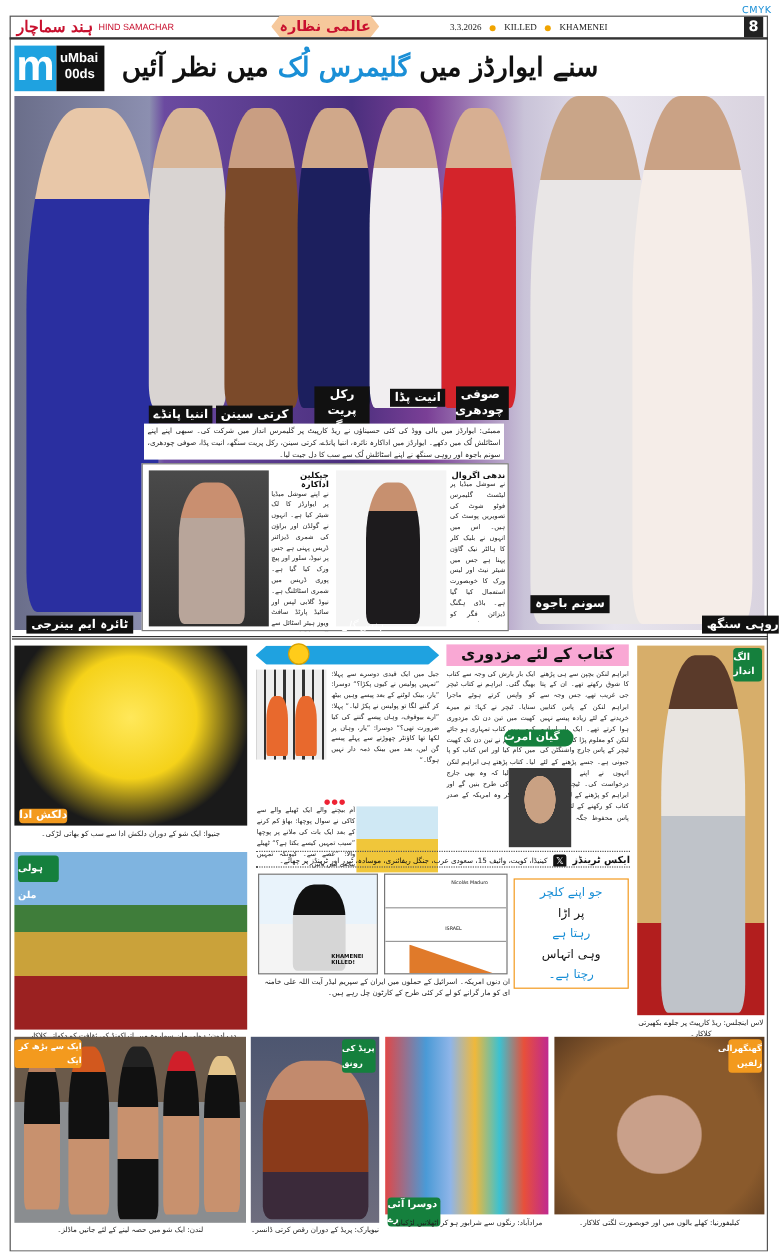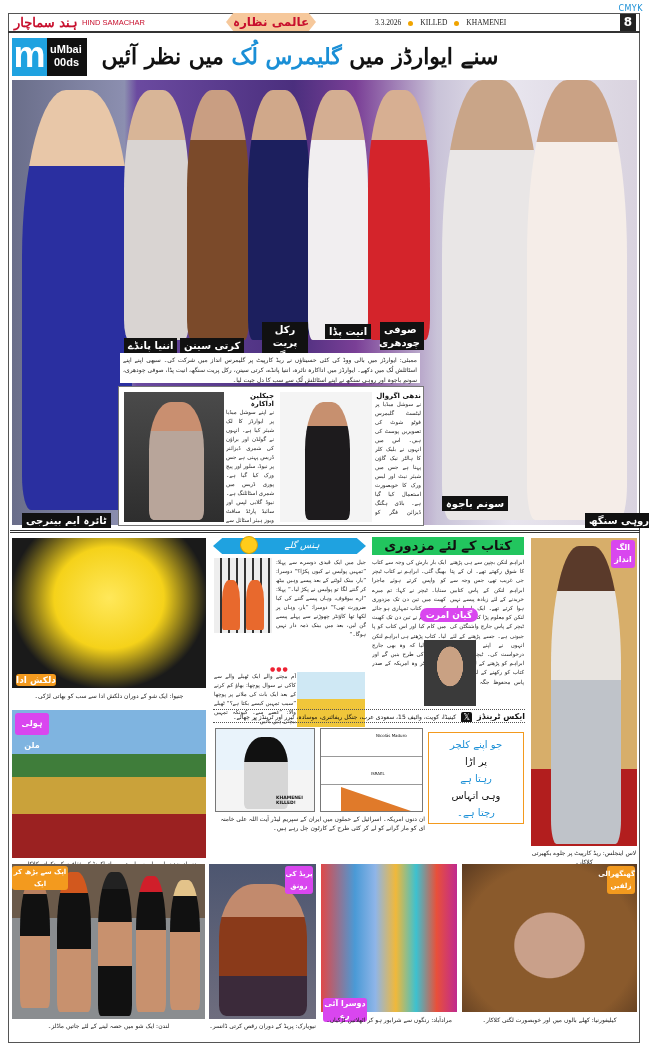--- a/index.html
+++ b/index.html
@@ -19,22 +19,22 @@
   .mb-m{left:12px;top:38px;width:35px;height:38px;background:#1fa2e0;color:#fff;font-size:36px;font-weight:bold;line-height:34px;text-align:center;font-family:"Liberation Sans",sans-serif}
   .mb-t{left:47px;top:38px;width:40px;height:38px;background:#111;color:#fff;font-size:11px;font-weight:bold;line-height:13px;padding:5px 0 0 3px;font-family:"Liberation Sans",sans-serif}
   .headline{left:95px;top:38px;width:410px;height:36px;font-size:22px;font-weight:bold;line-height:36px;text-align:center;font-family:"DejaVu Serif",serif;color:#111}
   .headline .hl{color:#1a8fd6}
   .photo{background:#888;overflow:hidden}
   .ph-purple{background:linear-gradient(160deg,#5a3d8a,#3a2566 60%,#2b1c4f)}
   .figure{position:absolute;border-radius:40% 40% 8% 8%}
   .namecap{background:#111;color:#fff;font-size:10px;font-weight:bold;padding:1px 4px;line-height:13px;white-space:nowrap}
   .bodytext{font-size:6px;line-height:10px;color:#222;text-align:justify}
   .dblrule{height:3px;border-top:1px solid #333;border-bottom:1px solid #333}
-  .label-blue{background:#d946ef;color:#fff;font-size:9px;font-weight:bold;text-align:center;line-height:12px;border-radius:3px}
-  .label-orange{background:#f39a1e;color:#fff;font-size:9px;font-weight:bold;text-align:center;line-height:12px;border-radius:3px}
+  .label-blue{background:#15803d;color:#fff;font-size:9px;font-weight:bold;text-align:left;line-height:12px;border-radius:3px}
+  .label-orange{background:#f39a1e;color:#fff;font-size:9px;font-weight:bold;line-height:12px;border-radius:3px}
   .caption{font-size:6px;line-height:9px;color:#222;text-align:center}
   .box{border:1px solid #777}
 </style>
 </head>
 <body>
 
 <div class="abs cmyk">CMYK</div>
 
 <div class="abs page"></div>
 
@@ -101,31 +101,31 @@
 <div class="abs photo" style="left:12px;top:538px;width:194px;height:150px;background:radial-gradient(ellipse at 50% 40%,#ffe85a 0%,#f5d21a 40%,#1a1a1a 72%)"></div>
 <div class="abs label-orange rtl" style="left:16px;top:674px;width:40px">دلکش ادا</div>
 <div class="abs caption rtl" style="left:12px;top:691px;width:194px">جنیوا: ایک شو کے دوران دلکش ادا سے سب کو بھاتی لڑکی۔</div>
 
 <div class="abs photo" style="left:12px;top:710px;width:194px;height:148px;background:linear-gradient(180deg,#7fb4e0 0 30%,#3f7d3a 30% 45%,#caa23a 45% 70%,#9b2121 70% 100%)"></div>
 <div class="abs label-blue rtl" style="left:15px;top:713px;width:34px;height:22px;font-size:8px;line-height:22px">ہولی ملن</div>
 <div class="abs caption rtl" style="left:12px;top:859px;width:194px">دہرادون: ہولی ملن سماروہ میں اتراکھنڈ کی ثقافت کو دکھاتے کلاکار۔</div>
 
 <div class="abs" style="left:213px;top:538px;width:153px;height:16px;background:#1fa2e0;clip-path:polygon(6% 0,94% 0,100% 50%,94% 100%,6% 100%,0 50%)"></div>
 <div class="abs" style="left:240px;top:536px;width:18px;height:18px;border-radius:50%;background:#ffcc1a;border:1px solid #d9a000"></div>
-<div class="abs rtl" style="left:272px;top:540px;width:60px;color:#fff;font-size:9px;text-align:center;font-style:italic">ہنس گلے</div>
+<div class="abs rtl" style="left:272px;top:516px;width:60px;color:#fff;font-size:9px;text-align:center;font-style:italic">ہنس گلے</div>
 <div class="abs photo" style="left:214px;top:558px;width:58px;height:75px;background:repeating-linear-gradient(90deg,#eee 0 6px,#333 6px 8px)">
   <div class="figure" style="left:8px;top:22px;width:18px;height:50px;background:#e8692d"></div>
   <div class="figure" style="left:32px;top:22px;width:18px;height:50px;background:#e8692d"></div>
 </div>
 <div class="abs bodytext rtl" style="left:214px;top:558px;width:152px;height:105px;padding-left:62px;font-size:5.5px;line-height:9px;overflow:hidden">جیل میں ایک قیدی دوسرے سے پہلا: ”تمہیں پولیس نے کیوں پکڑا؟“ دوسرا: ”یار، بینک لوٹنے کے بعد پیسے وہیں بیٹھ کر گننے لگا تو پولیس نے پکڑ لیا۔“ پہلا: ”ارے بیوقوف، وہاں پیسے گننے کی کیا ضرورت تھی؟“ دوسرا: ”یار، وہاں پر لکھا تھا کاؤنٹر چھوڑنے سے پہلے پیسے گن لیں، بعد میں بینک ذمہ دار نہیں ہوگا۔“</div>
 <div class="abs" style="left:270px;top:665px;font-size:6px;color:#e23;letter-spacing:1px">●●●</div>
 <div class="abs photo" style="left:297px;top:672px;width:68px;height:55px;background:linear-gradient(180deg,#cfe8f4 0 50%,#f0c63a 50% 100%)"></div>
 <div class="abs bodytext rtl" style="left:214px;top:672px;width:82px;height:55px;font-size:5.5px;line-height:9px;overflow:hidden">آم بیچنے والے ایک ٹھیلے والے سے کاکی نے سوال پوچھا: بھاؤ کم کرنے کے بعد ایک بات کی ملانے پر پوچھا ”سیب تمہیں کیسے بکتا ہے؟“ ٹھیلے والا: ”غصے سے۔ کیونکہ تمہیں بیچنی ہیں باتیں۔“</div>
 
-<div class="abs rtl" style="left:372px;top:537px;width:152px;height:18px;background:#22c55e;font-size:13px;font-weight:bold;text-align:center;line-height:18px">کتاب کے لئے مزدوری</div>
+<div class="abs rtl" style="left:372px;top:537px;width:152px;height:18px;background:#f9a8d4;font-size:13px;font-weight:bold;text-align:center;line-height:18px">کتاب کے لئے مزدوری</div>
 <div class="abs bodytext rtl" style="left:372px;top:558px;width:152px;height:148px;font-size:5.5px;line-height:9.2px;column-count:2;column-gap:4px;overflow:hidden">ابراہم لنکن بچپن سے ہی پڑھنے کا شوق رکھتے تھے۔ ان کے پتا جی غریب تھے، جس وجہ سے ابراہم لنکن کے پاس کتابیں خریدنے کے لئے زیادہ پیسے نہیں ہوا کرتے تھے۔ ایک بار ابراہم لنکن کو معلوم پڑا کہ ان کے ایک ٹیچر کے پاس جارج واشنگٹن کی جیونی ہے۔ جسے پڑھنے کے لئے انہوں نے اپنے ٹیچر سے درخواست کی۔ ٹیچر نے کتاب ابراہم کو پڑھنے کے لئے دے دی۔ کتاب کو رکھنے کے لئے لنکن کے پاس محفوظ جگہ نہیں تھی۔ ایک بار بارش کی وجہ سے کتاب بھیگ گئی۔ ابراہم نے کتاب ٹیچر کو واپس کرتے ہوئے ماجرا سنایا۔ ٹیچر نے کہا: تم میرے کھیت میں تین دن تک مزدوری کرو۔ یہی کتاب تمہاری ہو جائے گی۔ ابراہم نے تین دن تک کھیت میں کام کیا اور اس کتاب کو پا لیا۔ کتاب پڑھتے ہی ابراہم لنکن نے ٹھان لیا کہ وہ بھی جارج واشنگٹن کی طرح بنیں گے اور آگے چل کر وہ امریکہ کے صدر بنے۔</div>
 <div class="abs label-blue rtl" style="left:420px;top:608px;width:58px;border-radius:8px;height:14px;line-height:14px">گیان امرت</div>
 <div class="abs photo" style="left:424px;top:640px;width:52px;height:66px;background:radial-gradient(ellipse at 50% 40%,#c9a183 0 35%,#3a3a3a 36% 100%)"></div>
 
 <div class="abs rtl" style="left:213px;top:709px;width:312px;height:14px;border-top:1px dotted #555;border-bottom:1px dotted #555;font-size:6px;line-height:13px;white-space:nowrap;overflow:hidden">
   <span style="font-weight:bold;font-size:8px">ایکس ٹرینڈز</span>
   <span style="display:inline-block;width:11px;height:11px;background:#111;color:#fff;border-radius:2px;font-size:8px;line-height:11px;text-align:center;vertical-align:middle;margin:0 3px">𝕏</span>
   <span>کینیڈا، کویت، وائیف 15، سعودی عرب، جنگل ریفائنری، موسادہ، ٹیرر اور ٹرینڈز پر چھائے۔</span>
 </div>
 

